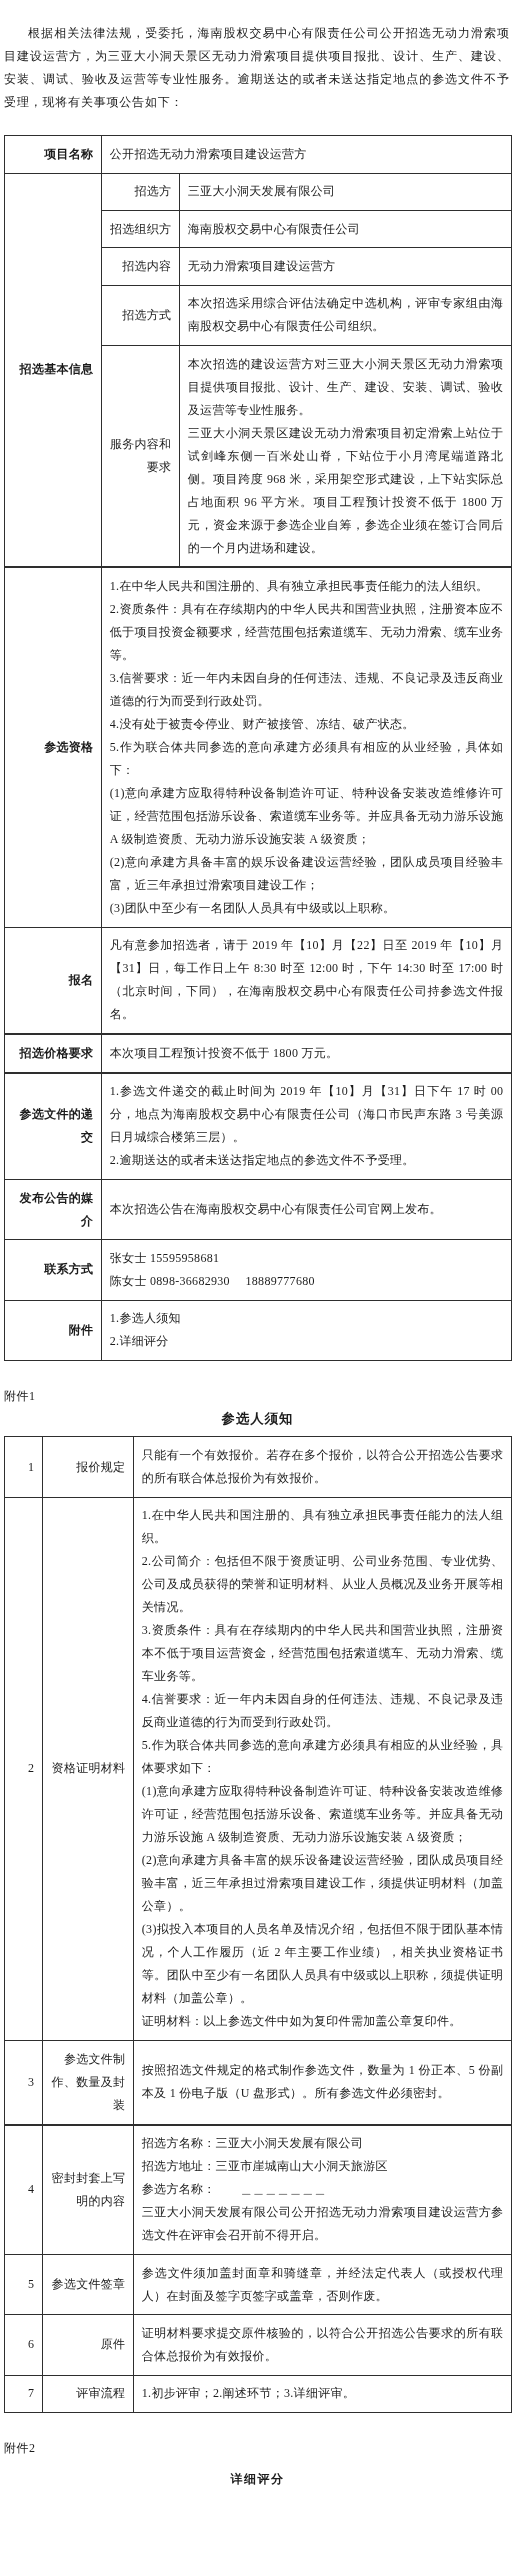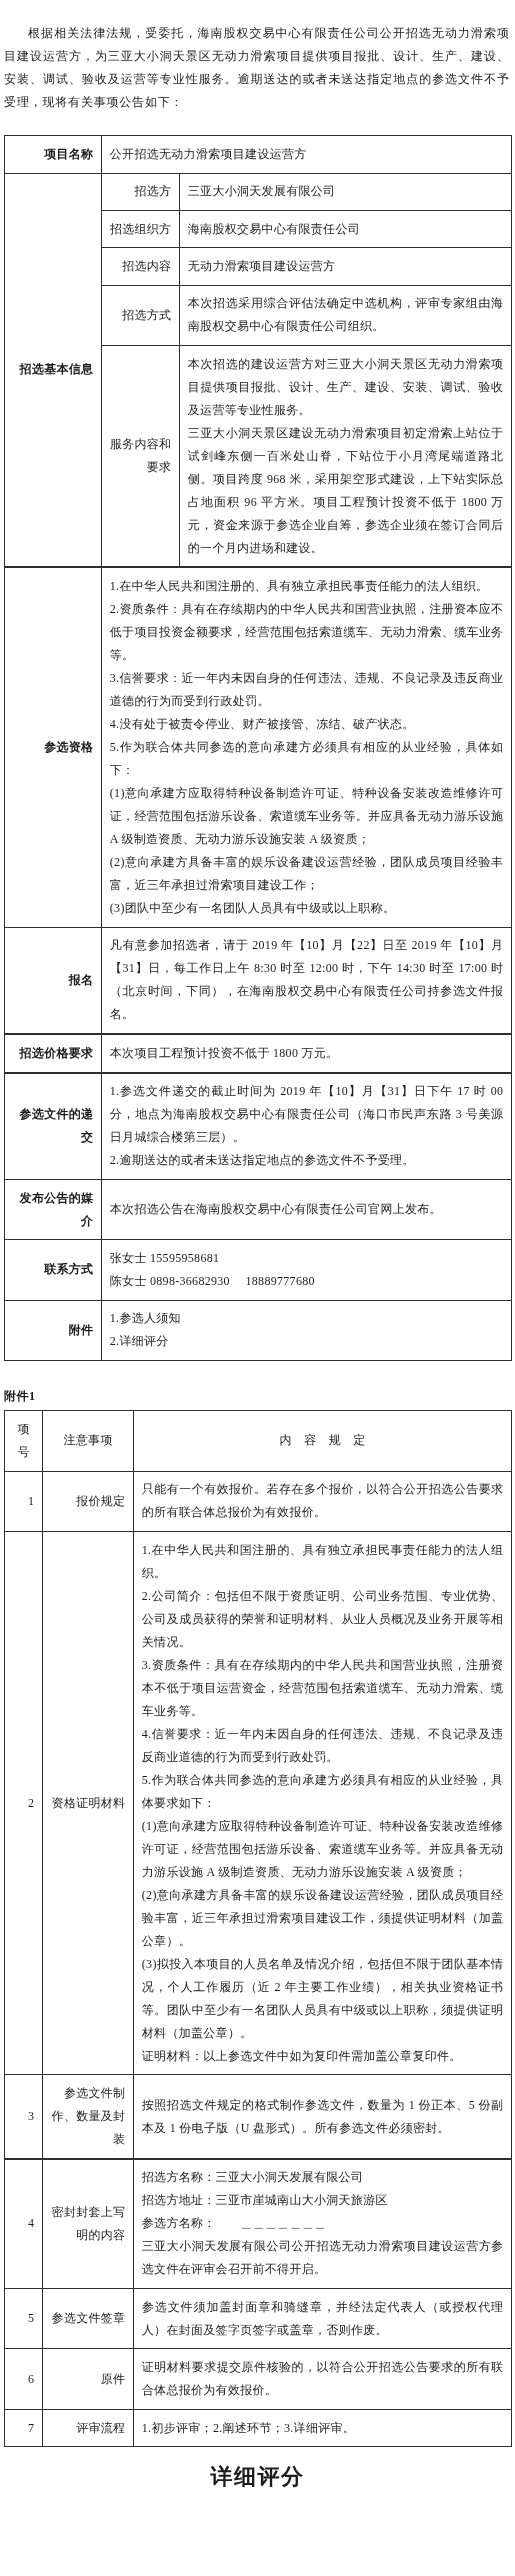--- a/index.html
+++ b/index.html
@@ -42,31 +42,30 @@
   tr.thick-top td{border-top-width:2.1px;}
 
   
   col.m-c1{width:97px;} col.m-c2{width:78px;} col.m-c3{width:332px;}
   col.a1-c1{width:38px;} col.a1-c2{width:91px;} col.a1-c3{width:378px;}
 
   .att-label{
     margin:27px 4.1px 5.2px 4.1px;
     font-size:12px;
     letter-spacing:0.5px;
-    font-weight:bold;
   }
   .att-title{
     margin:5.2px 0 8.2px 0;
     text-align:center;
     font-weight:bold;
     font-size:13.4px;
     letter-spacing:1px;
   }
   .att-title.big{
-    font-size:22px;
+    font-size:12px;
     margin:14.4px 0 13.4px 0;
     letter-spacing:1.5px;
   }
   .hdr td{text-align:center;}
 </style>
 </head>
 <body>
 
 <div class="page">
 
@@ -165,33 +164,29 @@
       <td class="lab bold">附件</td>
       <td class="cont" colspan="2">
         <p>1.参选人须知</p>
         <p>2.详细评分</p>
       </td>
     </tr>
   </tbody>
     </table>
 
   <p class="att-label">附件1</p>
+  <div class="att-title">参选人须知</div>
 
   <table class="doc-table">
     <colgroup>
         <col class="a1-c1">
         <col class="a1-c2">
         <col class="a1-c3">
       </colgroup>
     <tbody>
-        <tr class="hdr">
-      <td>项号</td>
-      <td>注意事项</td>
-      <td>内　容　规　定</td>
-    </tr>
     <tr>
       <td class="lab">1</td>
       <td class="lab">报价规定</td>
       <td class="cont">
         <p>只能有一个有效报价。若存在多个报价，以符合公开招选公告要求的所有联合体总报价为有效报价。</p>
       </td>
     </tr>
     <tr>
       <td class="lab">2</td>
       <td class="lab">资格证明材料</td>
@@ -241,16 +236,17 @@
     <tr>
       <td class="lab">7</td>
       <td class="lab">评审流程</td>
       <td class="cont">
         <p>1.初步评审；2.阐述环节；3.详细评审。</p>
       </td>
     </tr>
   </tbody>
     </table>
 
+  <p class="att-label">附件2</p>
   <div class="att-title big">详细评分</div>
 
 </div>
 
 
 </body></html>

